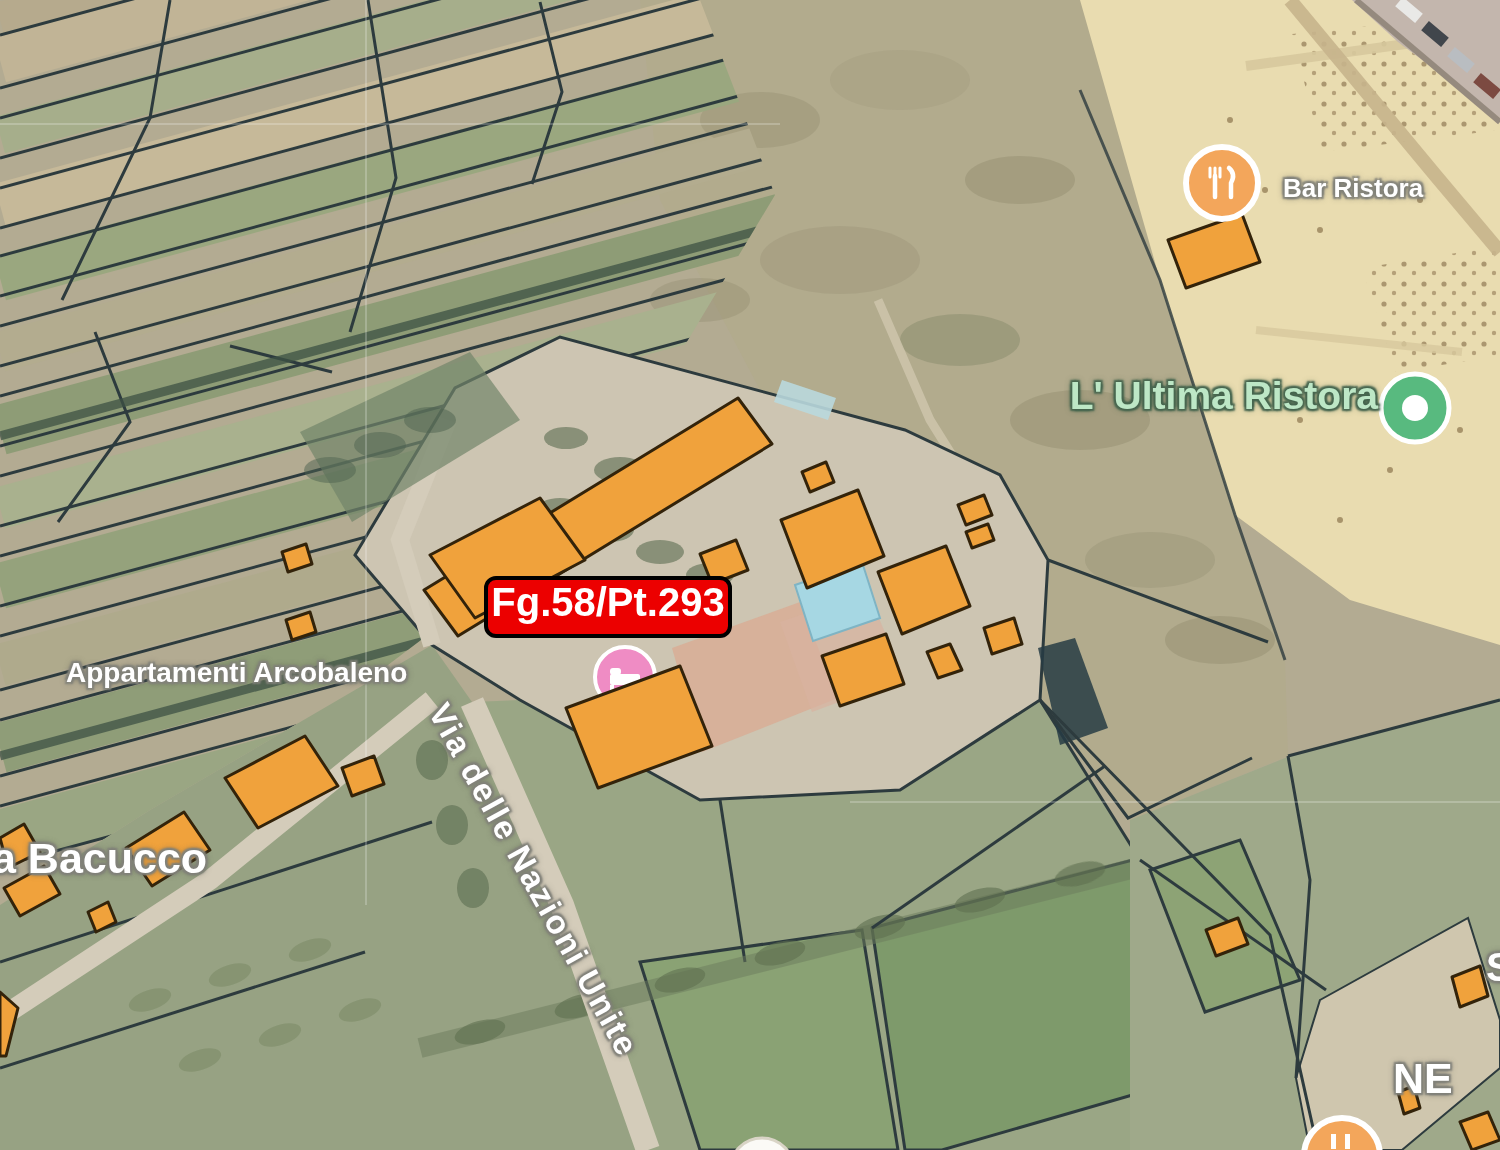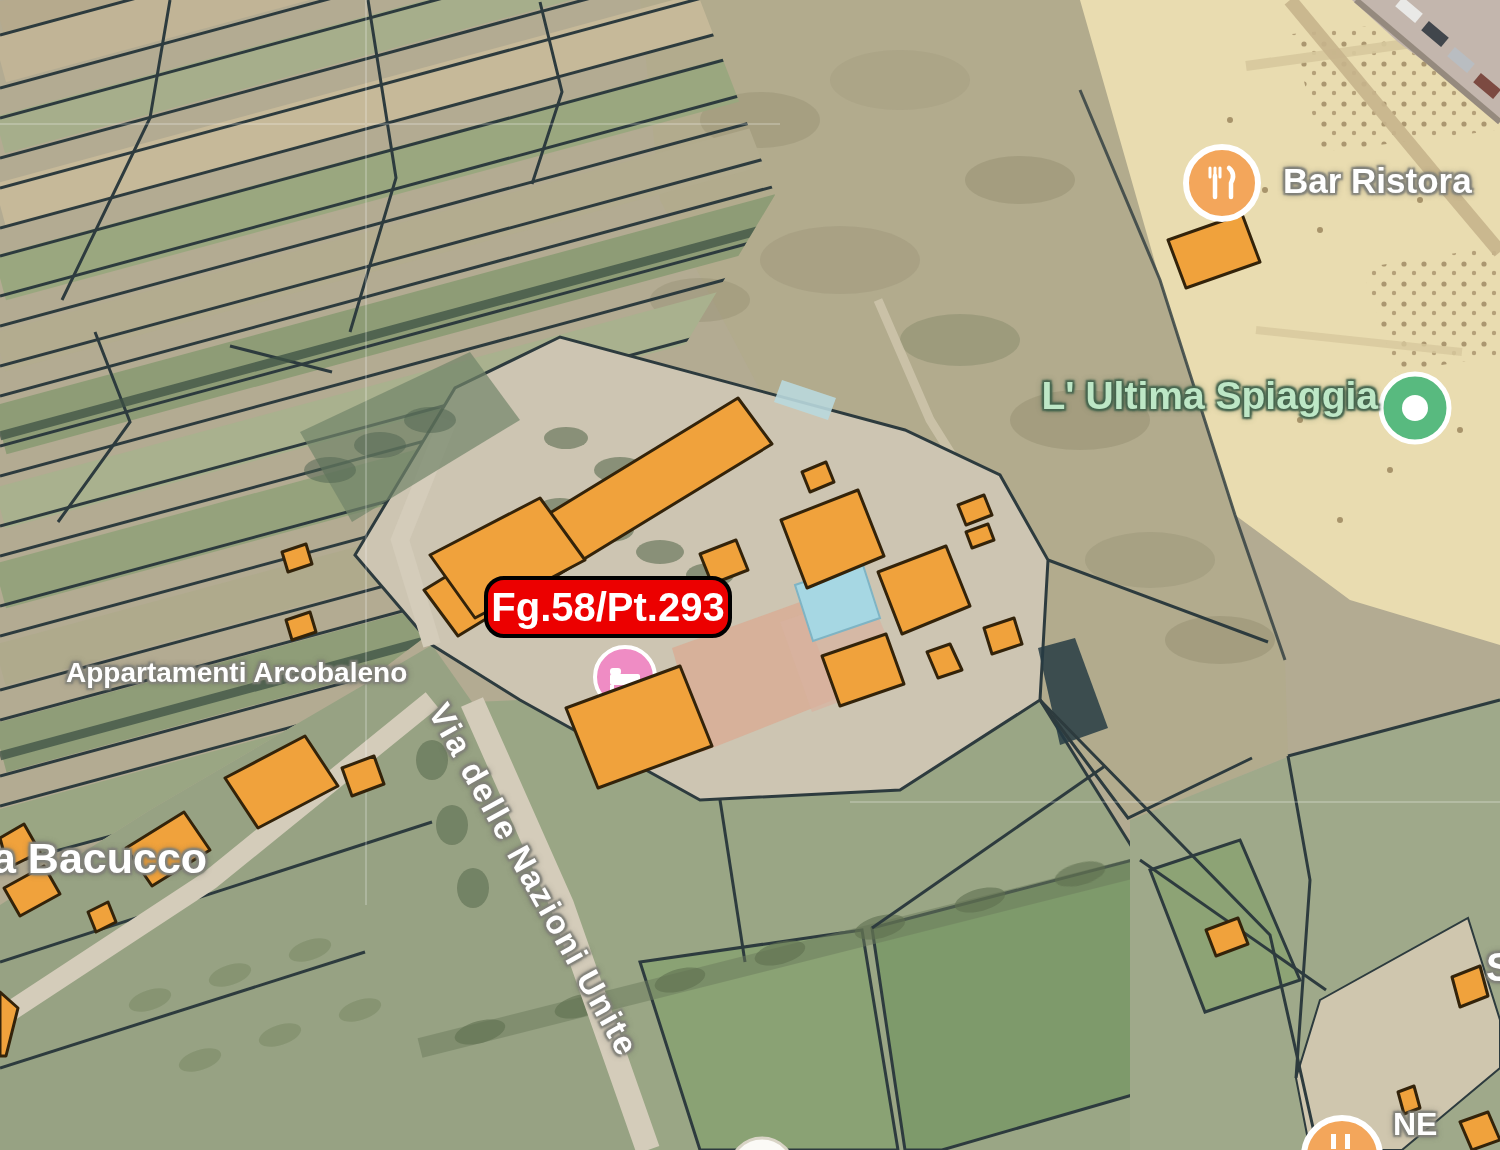--- a/index.html
+++ b/index.html
@@ -26,21 +26,21 @@
                  2px  2px 2px var(--label-green-outline,#47664f),
                  0 0 7px rgba(50,80,58,.8);
   }
   .street-label{
     position:absolute;left:452px;top:698px;font-weight:bold;font-size:33px;
     letter-spacing:2px;transform:rotate(61deg);transform-origin:0 0;
   }
   .badge{
     position:absolute;left:484px;top:576px;width:240px;height:54px;
     background:var(--badge-bg,#ec0000);border:4px solid var(--badge-border,#000);
-    border-radius:20px;display:flex;align-items:center;justify-content:center;
+    border-radius:12px;display:flex;justify-content:center;
     color:var(--badge-text,#fff);font-size:40px;font-weight:bold;
     font-family:"Liberation Sans",sans-serif;
   }
 </style>
 </head>
 <body>
 
 <div class="viewport">
 
 <svg width="1500" height="1150" viewBox="0 0 1500 1150">
@@ -293,33 +293,33 @@
   </g>
 
   <g transform="translate(1342,1156)">
     <circle r="38" fill="var(--poi-orange,#f3a65b)" stroke="#fff" stroke-width="6"></circle>
     <rect x="-11" y="-22" width="5" height="15" fill="#fff"></rect>
     <rect x="3" y="-22" width="5" height="15" fill="#fff"></rect>
   </g>
   <circle cx="762" cy="1170" r="32" fill="#fbfaf6" stroke="#d9d4c6" stroke-width="3"></circle>
 </svg>
 
-<div class="map-label" style="left:1283px;top:163px;font-size:35px;">Bar Ristora</div>
+<div class="map-label" style="left:1283px;top:175px;font-size:26px;">Bar Ristora</div>
 
 <div class="map-label green" style="left:1000px;top:376px;font-size:39px;width:378px;text-align:right;">
-  <div>L' Ultima Spiaggia</div>
+  <div>L' Ultima Ristora</div>
 </div>
 
 <div class="map-label" style="left:66px;top:658px;font-size:28px;">Appartamenti Arcobaleno</div>
 
 <div class="map-label" style="left:-8px;top:836px;font-size:43px;">a Bacucco</div>
 
 <div class="map-label street-label">Via delle Nazioni Unite</div>
 
-<div class="map-label" style="left:1393px;top:1108px;font-size:32px;">NE</div>
+<div class="map-label" style="left:1393px;top:1056px;font-size:43px;">NE</div>
 
 <div class="map-label" style="left:1486px;top:946px;font-size:40px;">S</div>
 
 <div class="badge">
   <span>Fg.58/Pt.293</span>
 </div>
 
 </div>
 
 </body></html>

